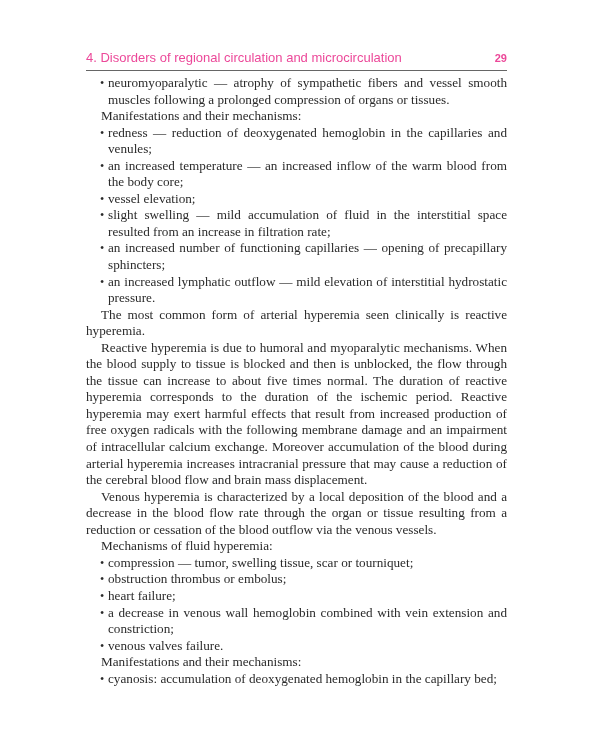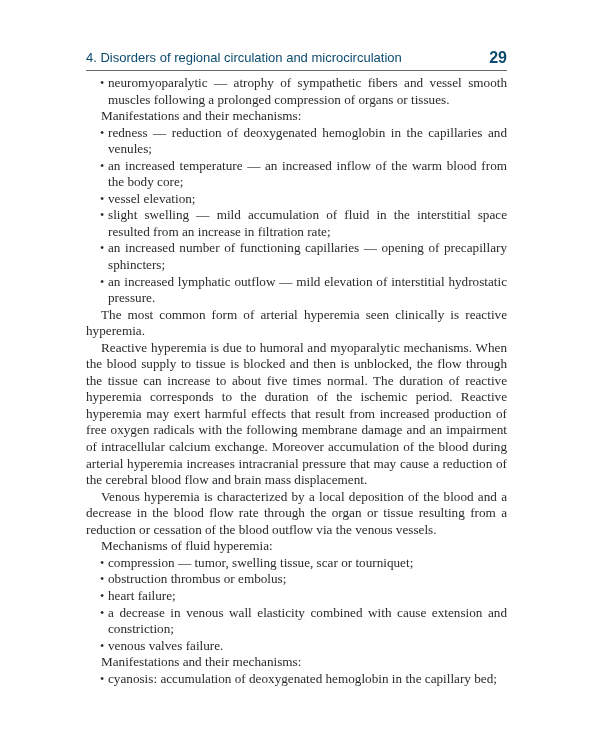--- a/index.html
+++ b/index.html
@@ -5,24 +5,24 @@
     html, body { margin: 0; padding: 0; background: #ffffff; }
     body { width: 600px; height: 750px; position: relative; overflow: hidden; }
     .page {
       position: absolute; left: 86px; top: 50px; width: 421px;
       font-family: "Liberation Serif", "DejaVu Serif", serif;
       color: #2a2a2a; font-size: 13.2px; line-height: 16.55px;
     }
     .running-head {
       display: flex; justify-content: space-between; align-items: flex-end;
       font-family: "Liberation Sans", "DejaVu Sans", sans-serif;
-      font-size: 13px; color: #0c4a6e; border-bottom: 1px solid #666;
+      font-size: 13px; color: #ec4899; border-bottom: 1px solid #666;
       padding-bottom: 3px; height: 17px;
     }
-    .running-head .pg { font-weight: bold; font-size: 16px; }
+    .running-head .pg { font-weight: bold; font-size: 11px; }
     .body { margin-top: 4px; }
     .p { text-align: justify; text-indent: 15px; margin: 0; }
     .lead { margin: 0; padding-left: 15px; font-family: Liberation Serif, serif; }
     ul { list-style: none; margin: 0; padding: 0; }
     li { position: relative; padding-left: 22px; text-align: justify; margin: 0; }
     li::before { content: "\2022"; position: absolute; left: 14px; top: 0; font-size: 12px; }
   </style>
 </head>
 <body>
 
@@ -49,21 +49,21 @@
 
     <p class="p">The most common form of arterial hyperemia seen clinically is reactive hyperemia.</p>
     <p class="p">Reactive hyperemia is due to humoral and myoparalytic mechanisms. When the blood supply to tissue is blocked and then is unblocked, the flow through the tissue can increase to about five times normal. The duration of reactive hyperemia corresponds to the duration of the ischemic period. Reactive hyperemia may exert harmful effects that result from increased production of free oxygen radicals with the following membrane damage and an impairment of intracellular calcium exchange. Moreover accumulation of the blood during arterial hyperemia increases intracranial pressure that may cause a reduction of the cerebral blood flow and brain mass displacement.</p>
     <p class="p">Venous hyperemia is characterized by a local deposition of the blood and a decrease in the blood flow rate through the organ or tissue resulting from a reduction or cessation of the blood outflow via the venous vessels.</p>
 
     <p class="lead">Mechanisms of fluid hyperemia:</p>
     <ul>
       <li>compression — tumor, swelling tissue, scar or tourniquet;</li>
       <li>obstruction thrombus or embolus;</li>
       <li>heart failure;</li>
-      <li>a decrease in venous wall elasticity combined with cause extension and constriction;</li>
+      <li>a decrease in venous wall hemoglobin combined with vein extension and constriction;</li>
       <li>venous valves failure.</li>
     </ul>
 
     <p class="lead">Manifestations and their mechanisms:</p>
     <ul>
       <li>cyanosis: accumulation of deoxygenated hemoglobin in the capillary bed;</li>
     </ul>
   </div>
 </div>
 

